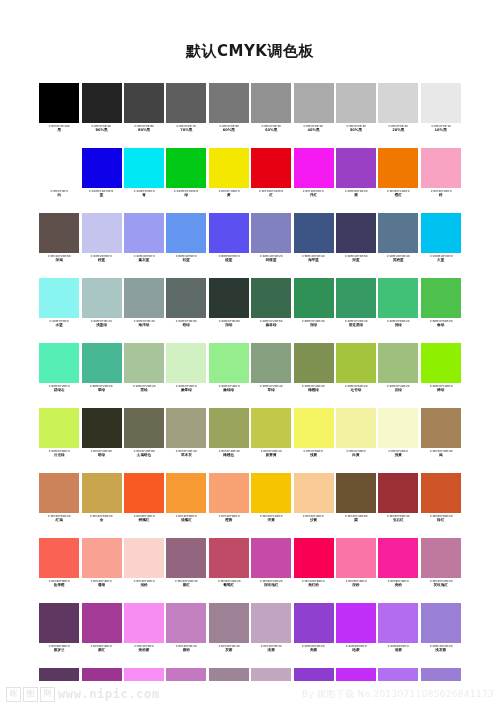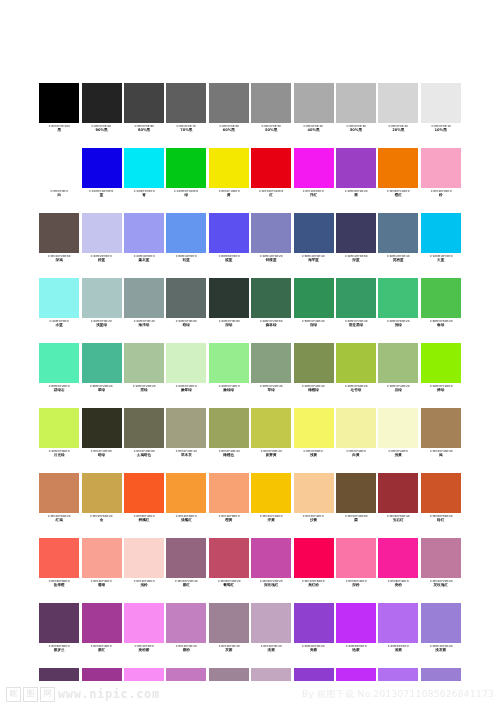--- a/index.html
+++ b/index.html
@@ -129,20 +129,21 @@
     letter-spacing: 0.3px;
     font-family: "DejaVu Sans", sans-serif;
     white-space: nowrap;
   }
 </style>
 </head>
 <body>
 
 <div class="page">
 
+  <div class="page-title">默认CMYK调色板</div>
 
   <div class="palette-grid">
       <div class="palette-row">
         <div class="swatch-cell">
           <div class="swatch-chip" style="background: rgb(0, 0, 0);"></div>
           <div class="swatch-caption">
             <span class="swatch-code">C:0M:0Y:0K:100</span>
             <span class="swatch-name">黑</span>
           </div>
         </div>

